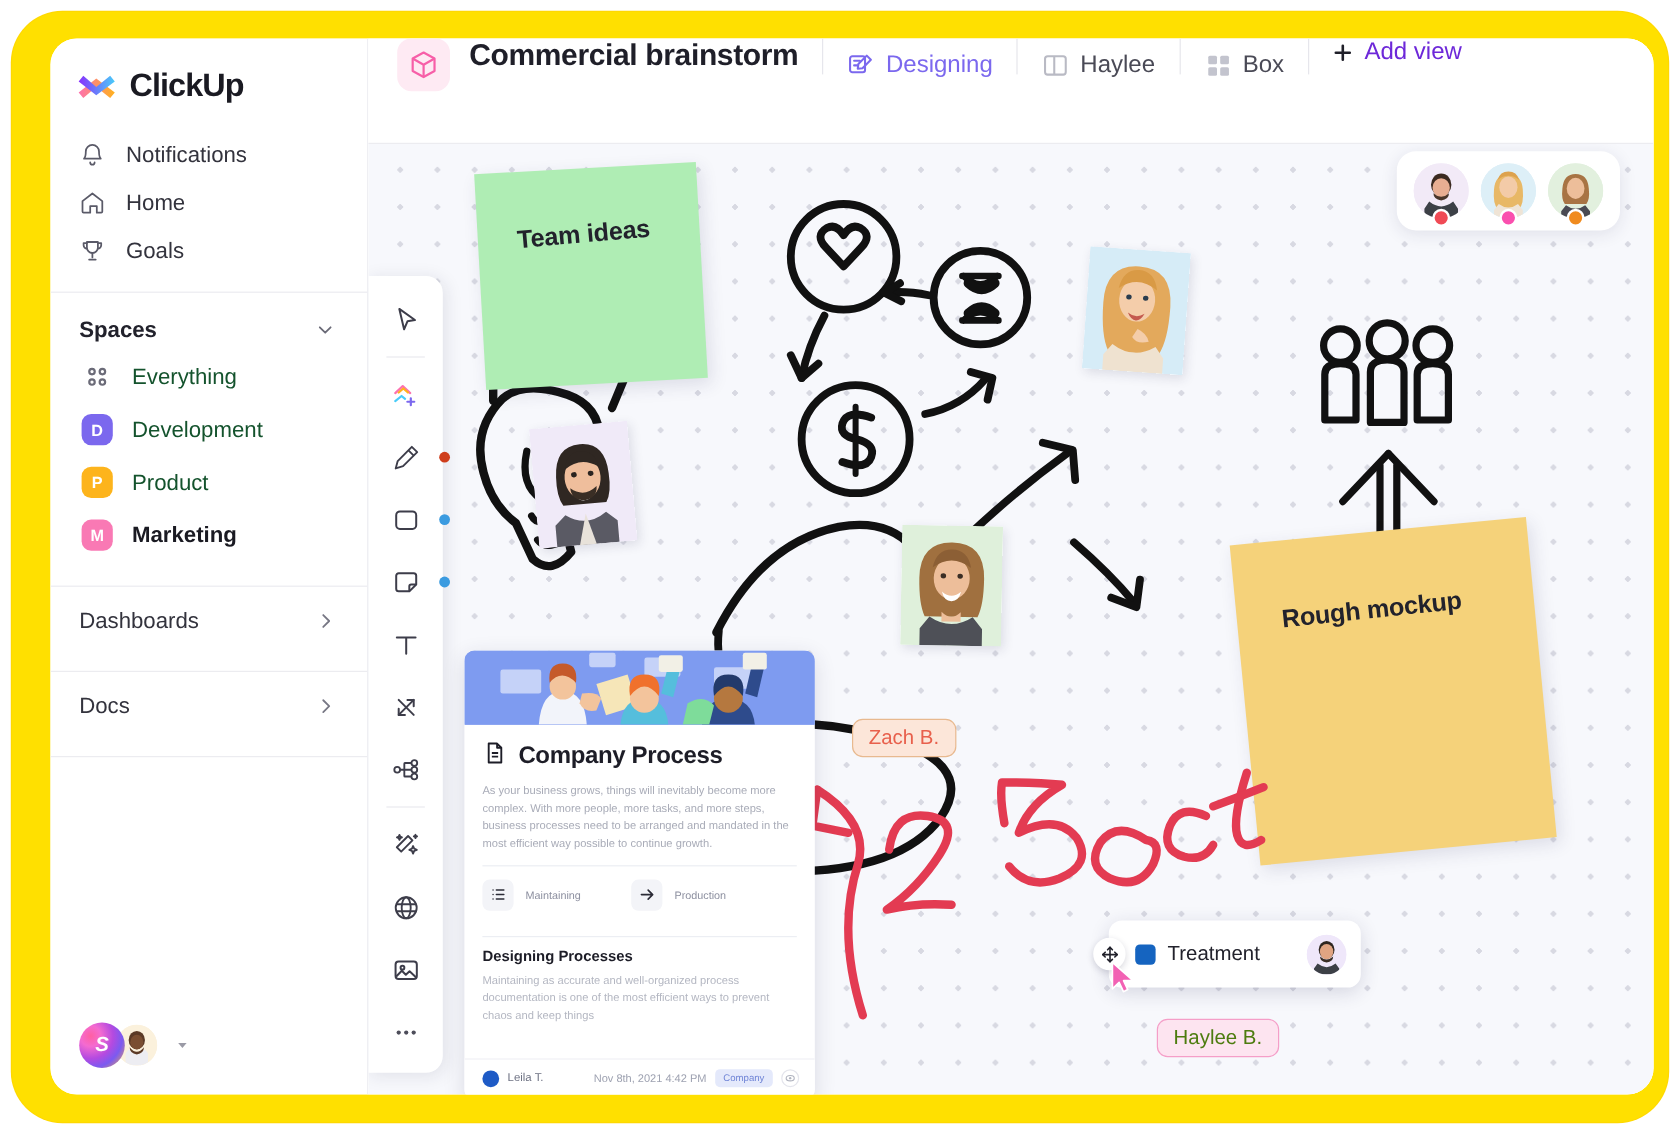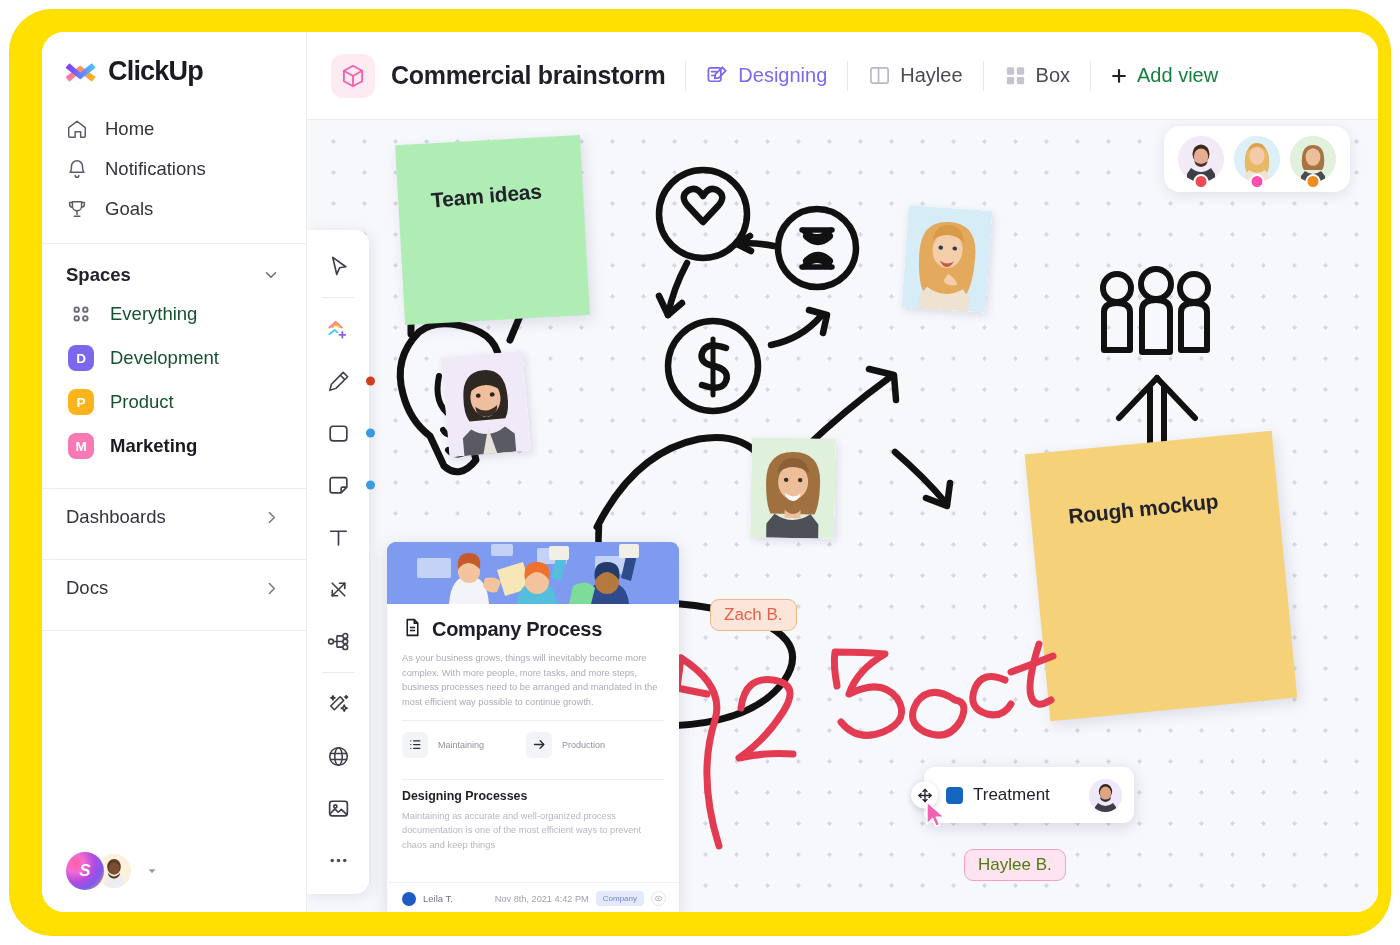--- a/index.html
+++ b/index.html
@@ -104,21 +104,21 @@
     width: 38px; height: 38px; border-radius: 50%;
     margin-left: -9px; overflow:hidden;
     border: 2px solid #fff; position: relative; z-index: 1;
     background: #FBF3E2;
   }
   .caret-dn { width: 14px; height: 14px; margin-left: 12px; color:#9a9aa6; }
 
   
   #main { flex: 1; position: relative; background: #fff; min-width: 0; }
   #header {
-    height: 88px; display: flex; align-items: center;
+    height: 88px; display: flex; align-items: flex-start;
     padding-left: 24px; gap: 0;
     border-bottom: 1px solid #ececf0;
     background: #fff;
     position: relative; z-index: 40;
   }
   .title-ico {
     width: 44px; height: 44px; border-radius: 12px;
     background: #FEEAF3; display:flex; align-items:center; justify-content:center;
     flex: 0 0 44px;
   }
@@ -130,21 +130,21 @@
   .vdiv { width: 1px; height: 30px; background: #e6e6ec; }
   .view-tab {
     display: flex; align-items: center; gap: 9px;
     padding: 0 20px; height: 44px; cursor: pointer;
     font-size: 20px; color: #4a4a56; white-space: nowrap;
   }
   .view-tab.active { color: #7B68EE; }
   .view-tab .vico { width: 23px; height: 23px; flex:0 0 23px; }
   .add-view {
     display:flex; align-items:center; gap:8px; padding: 0 18px;
-    font-size: 20px; color: #15803d; cursor: pointer; white-space: nowrap;
+    font-size: 20px; color: #6d28d9; cursor: pointer; white-space: nowrap;
   }
 
   
   #canvas {
     position: absolute; left: 0; top: 88px; right: 0; bottom: 0;
     background-color: #F7F8FC;
     background-image: radial-gradient(circle, #d8d9e2 2.1px, transparent 2.2px);
     background-size: 31px 31px;
     background-position: 11px 6px;
     overflow: hidden;
@@ -310,33 +310,33 @@
             <path d="M2 14 L7 8 L21 20 L36 8 L41 14 L21 29 Z" fill="url(#lg2)"></path>
           </svg>
         </span>
         <span class="logo-text">ClickUp</span>
       </div>
 
       <div class="nav-list">
         <div class="nav-item">
           <span class="nav-ico">
             <svg viewBox="0 0 24 24" fill="none" stroke="currentColor" stroke-width="1.6" stroke-linecap="round" stroke-linejoin="round">
-              <path d="M3 10.5 L12 3.5 L21 10.5 V20 a1 1 0 0 1-1 1h-4v-6h-6v6H4a1 1 0 0 1-1-1z"></path>
+              <path d="M6 9a6 6 0 0 1 12 0c0 5 1.6 6.5 1.6 6.5H4.4S6 14 6 9z"></path>
+              <path d="M10 19a2 2 0 0 0 4 0"></path>
             </svg>
           </span>
-          <span class="nav-label">Home</span>
+          <span class="nav-label">Notifications</span>
         </div>
         <div class="nav-item">
           <span class="nav-ico">
             <svg viewBox="0 0 24 24" fill="none" stroke="currentColor" stroke-width="1.6" stroke-linecap="round" stroke-linejoin="round">
-              <path d="M6 9a6 6 0 0 1 12 0c0 5 1.6 6.5 1.6 6.5H4.4S6 14 6 9z"></path>
-              <path d="M10 19a2 2 0 0 0 4 0"></path>
+              <path d="M3 10.5 L12 3.5 L21 10.5 V20 a1 1 0 0 1-1 1h-4v-6h-6v6H4a1 1 0 0 1-1-1z"></path>
             </svg>
           </span>
-          <span class="nav-label">Notifications</span>
+          <span class="nav-label">Home</span>
         </div>
         <div class="nav-item">
           <span class="nav-ico">
             <svg viewBox="0 0 24 24" fill="none" stroke="currentColor" stroke-width="1.6" stroke-linecap="round" stroke-linejoin="round">
               <path d="M7 4h10v5a5 5 0 0 1-10 0z"></path>
               <path d="M7 5H4v2a3 3 0 0 0 3 3"></path>
                 <path d="M17 5h3v2a3 3 0 0 1-3 3"></path>
               <path d="M12 14v4"></path>
                 <path d="M9 20h6"></path>
             </svg>

